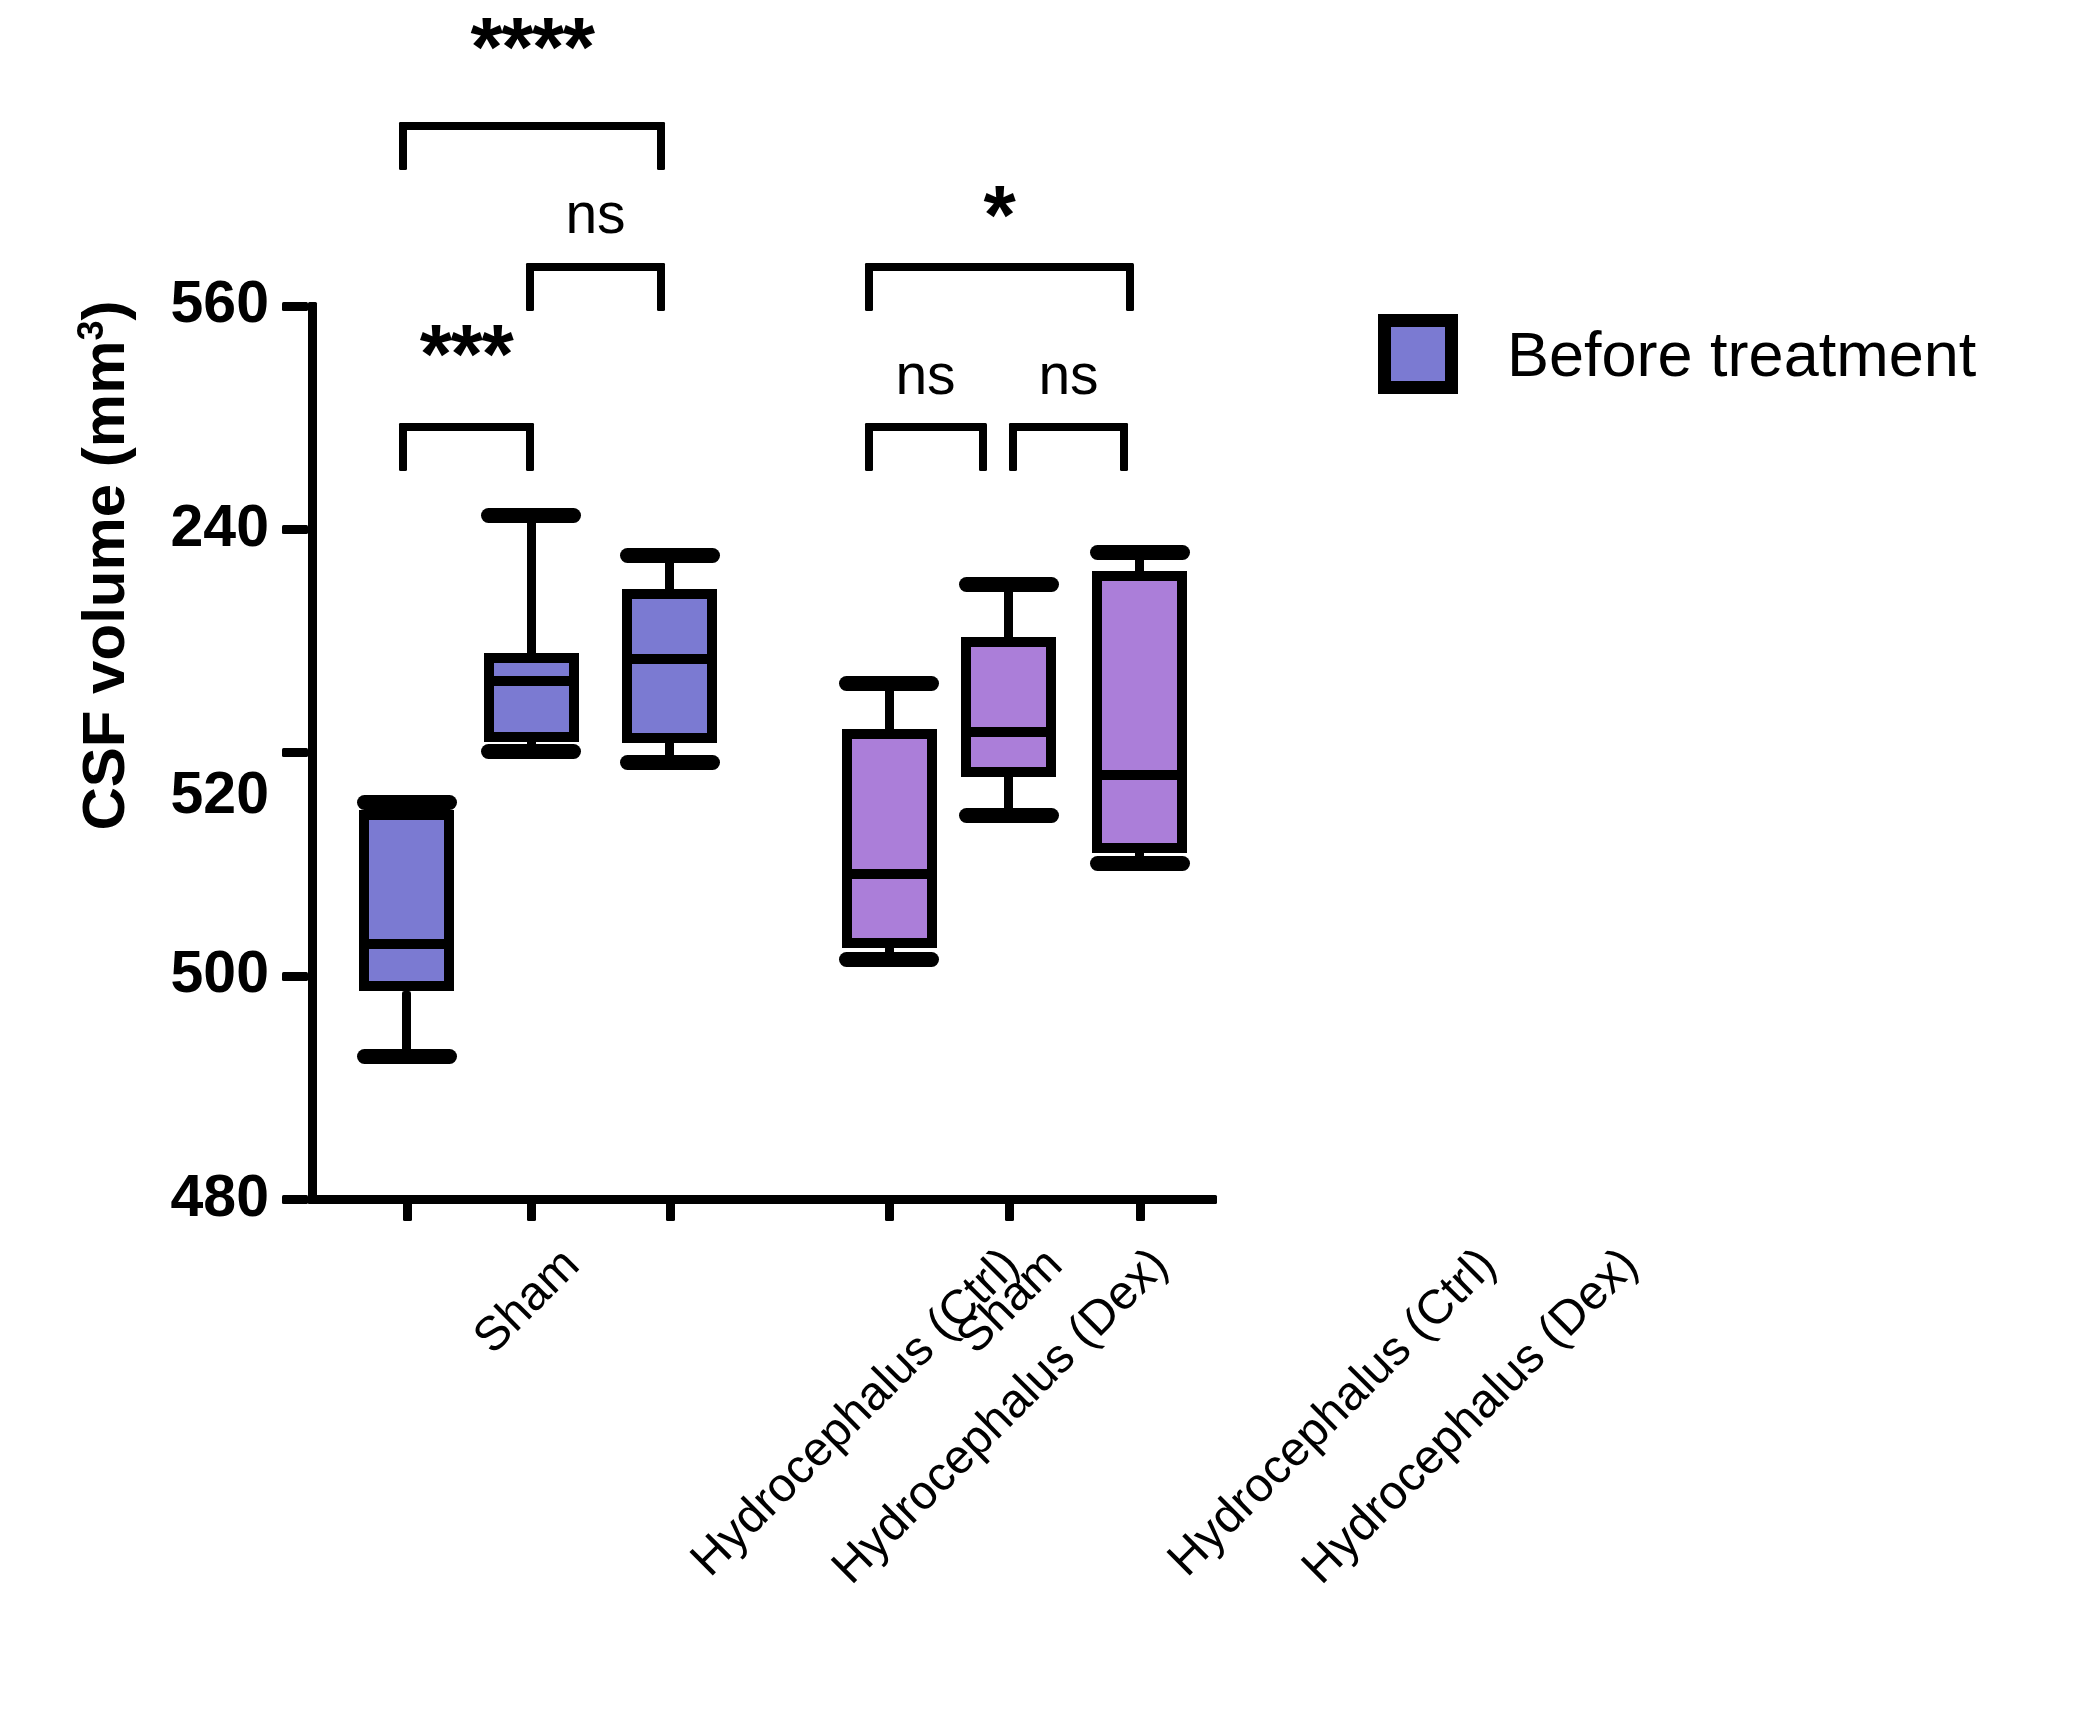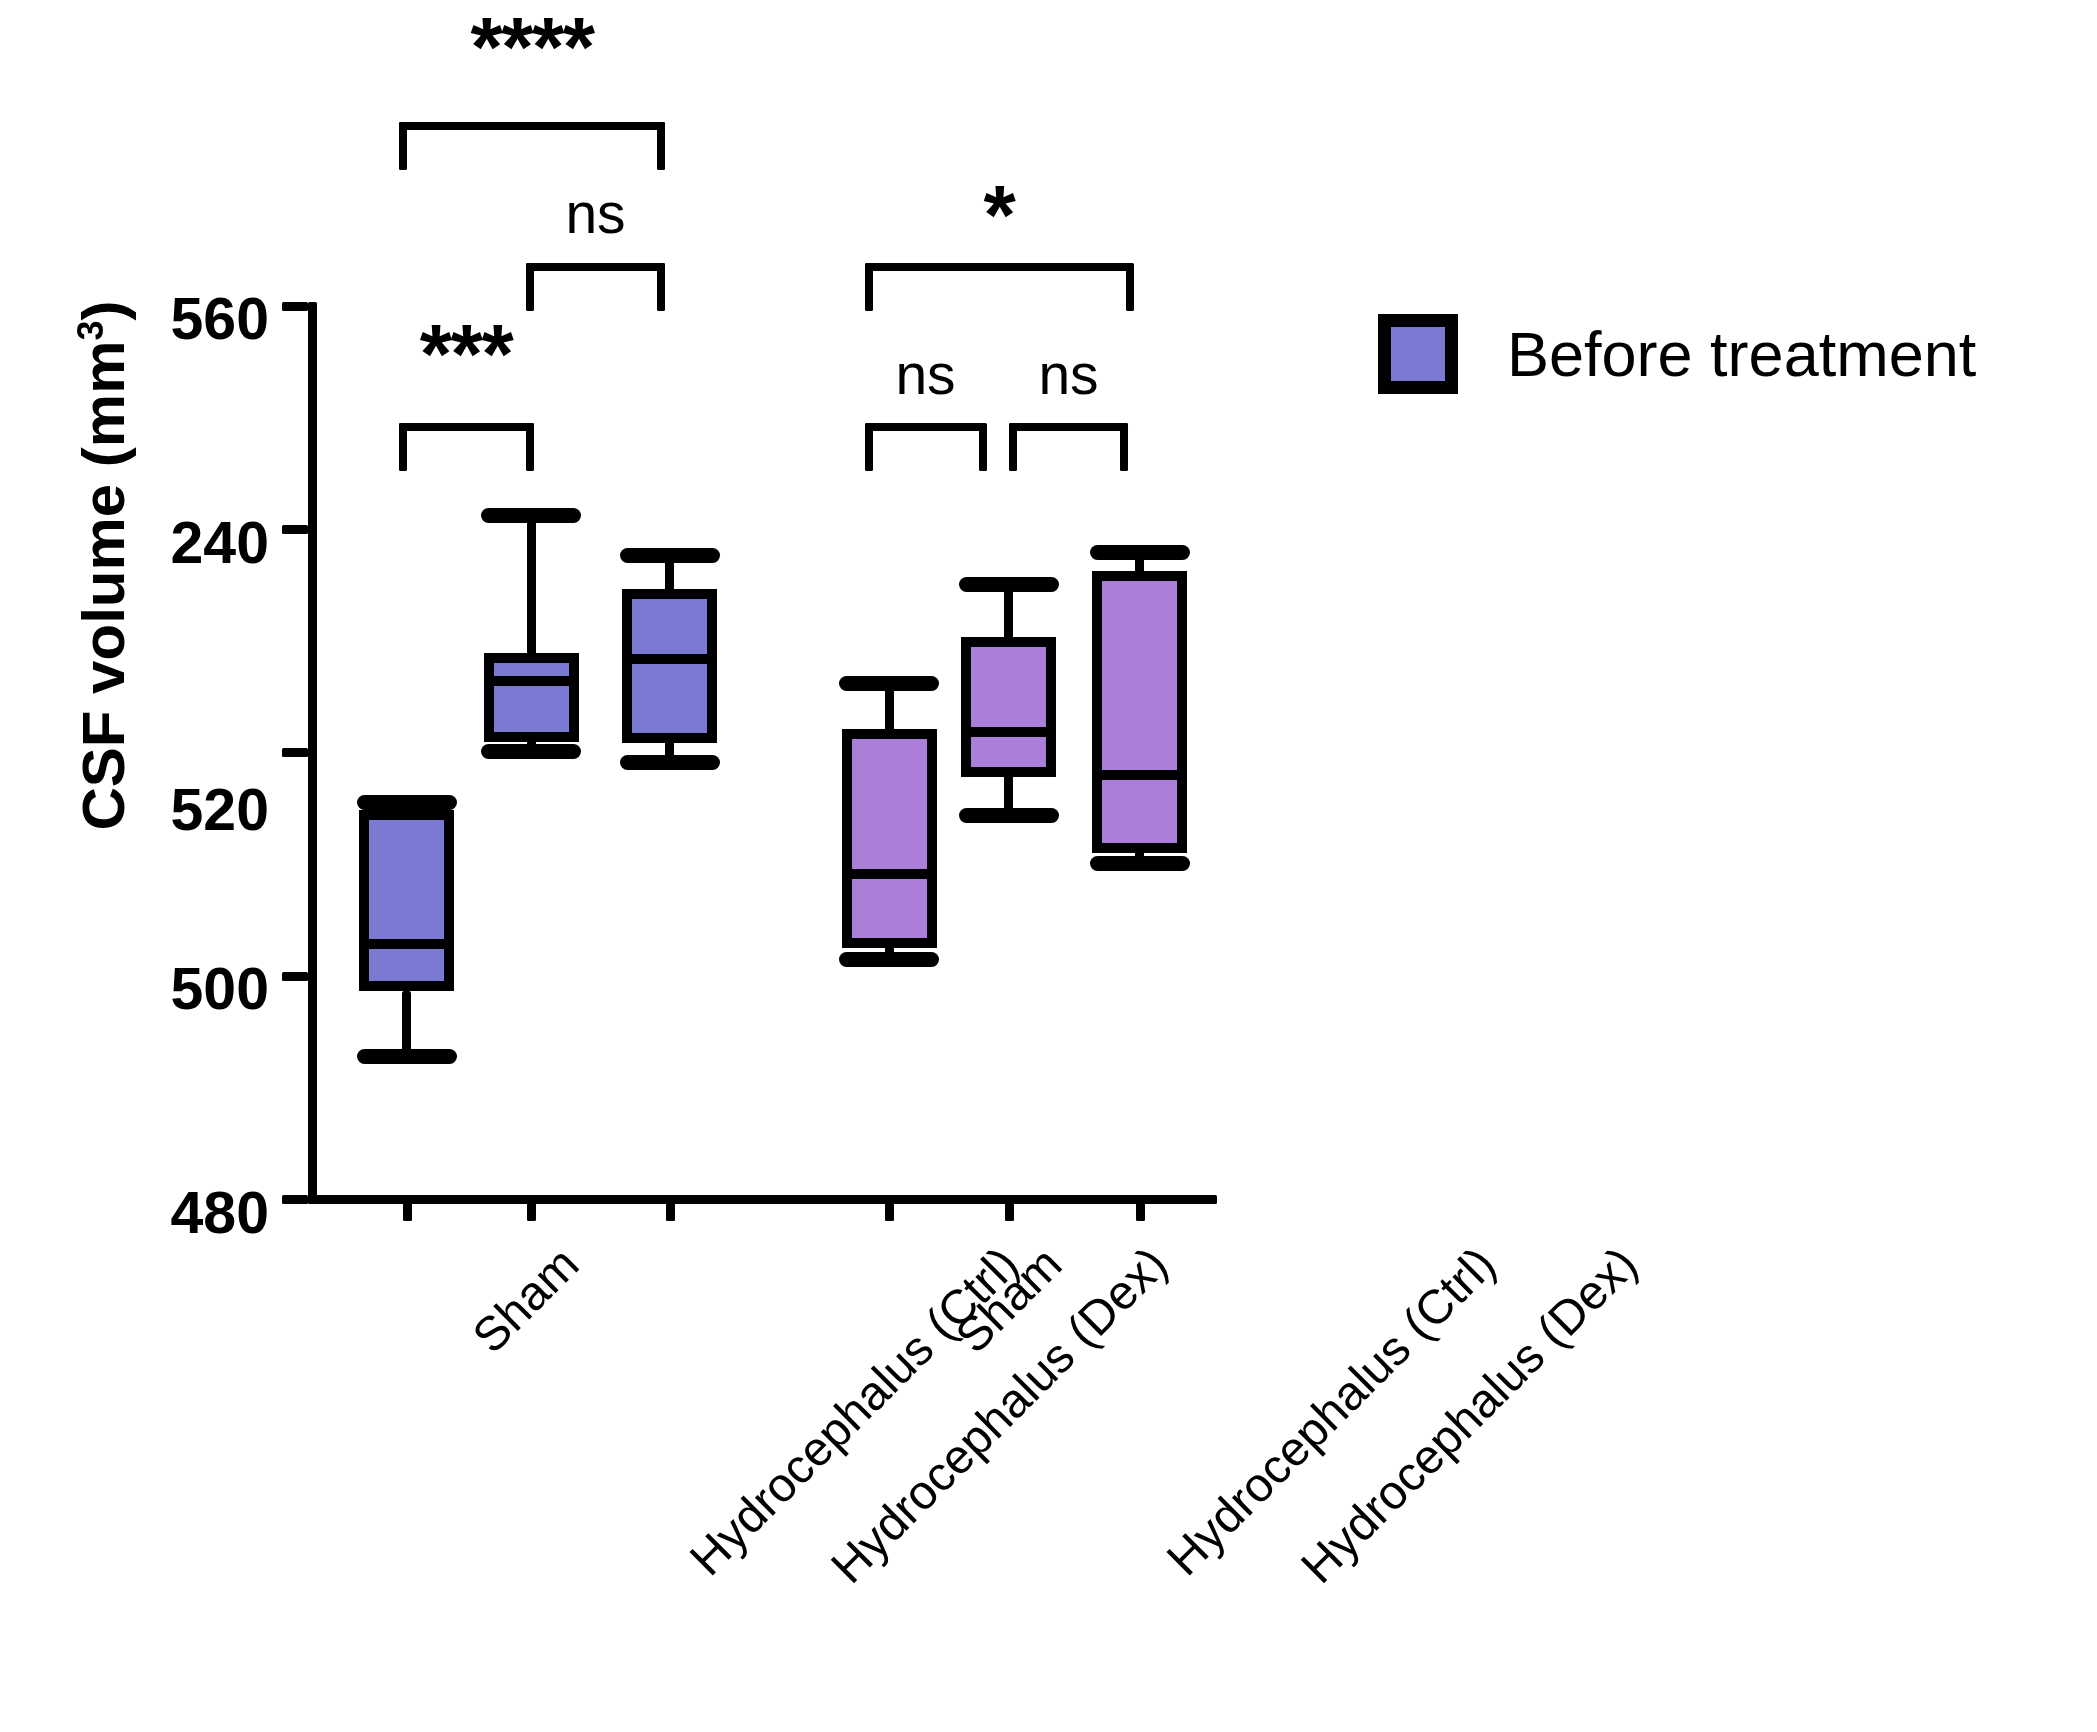--- a/index.html
+++ b/index.html
@@ -6,21 +6,21 @@
   body{width:2097px;height:1732px;position:relative;font-family:"Liberation Sans",sans-serif;overflow:hidden;}
   #figure{position:absolute;inset:0;}
 
   
   .axis-line{position:absolute;background:#000;}
   #y-axis{left:308px;top:302px;width:8.5px;height:902px;border-radius:1.5px;}
   #x-axis{left:308px;top:1195px;width:909px;height:8.5px;border-radius:1.5px;}
 
   .y-tick{position:absolute;width:26px;height:8.5px;background:#000;border-radius:1.5px;left:282px;}
   .ytl{position:absolute;text-align:right;font-weight:bold;font-size:59px;color:#000;
-       width:200px;left:69px;line-height:1;font-family:"Liberation Sans",sans-serif;margin-top:17px;}
+       width:200px;left:69px;line-height:1;font-family:"Liberation Sans",sans-serif;}
 
   .x-tick{position:absolute;top:1195px;width:8.5px;height:26px;background:#000;border-radius:1.5px;}
 
   
   #y-axis-title{position:absolute;left:-243px;top:531px;width:693px;
      transform:rotate(-90deg);transform-origin:center center;
      font-size:60px;font-weight:bold;text-align:center;color:#000;white-space:nowrap;}
   #y-axis-title sup{font-size:0.6em;vertical-align:super;}
 
   

